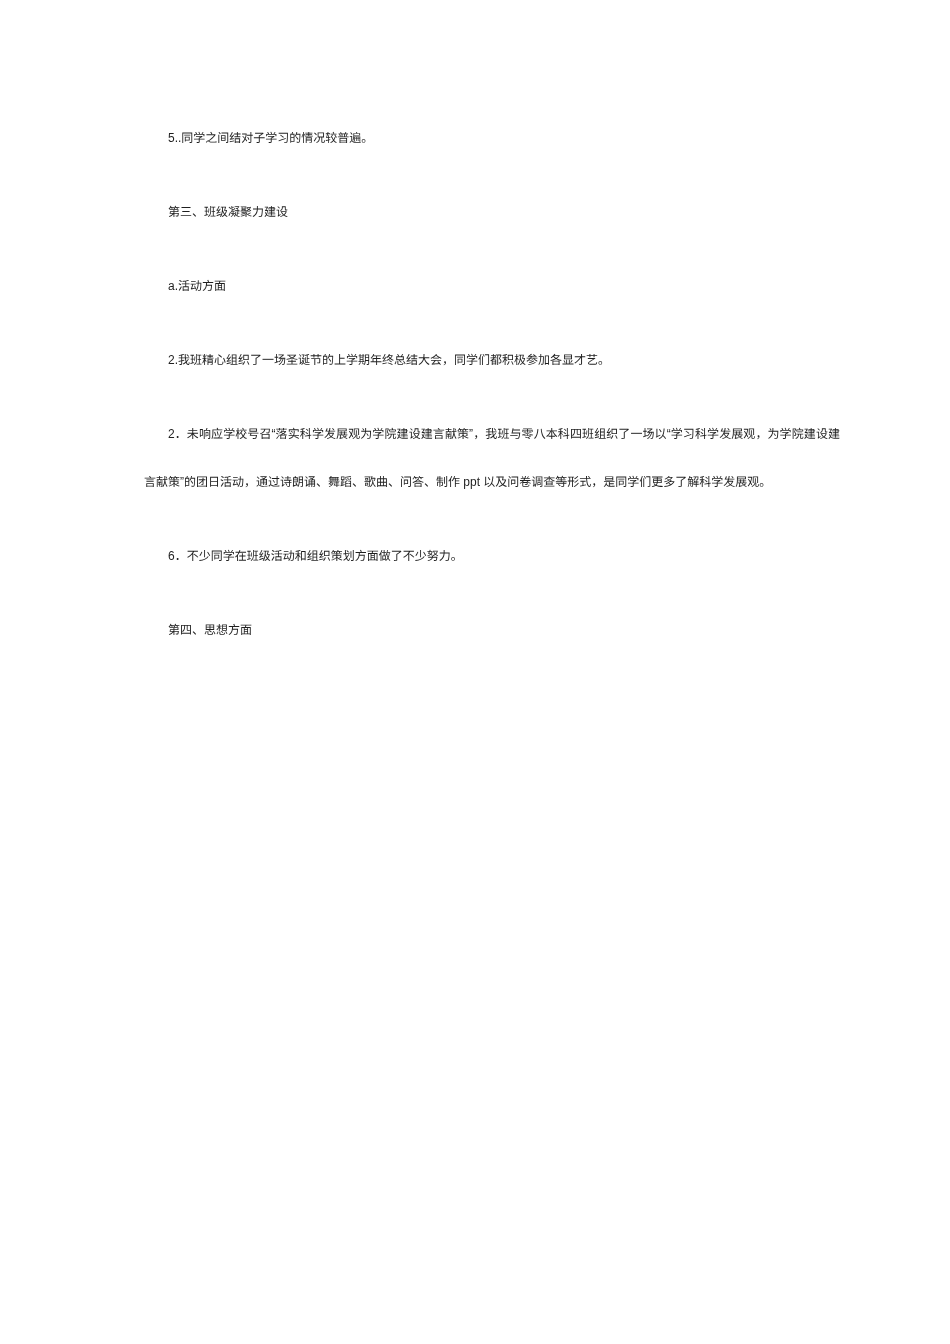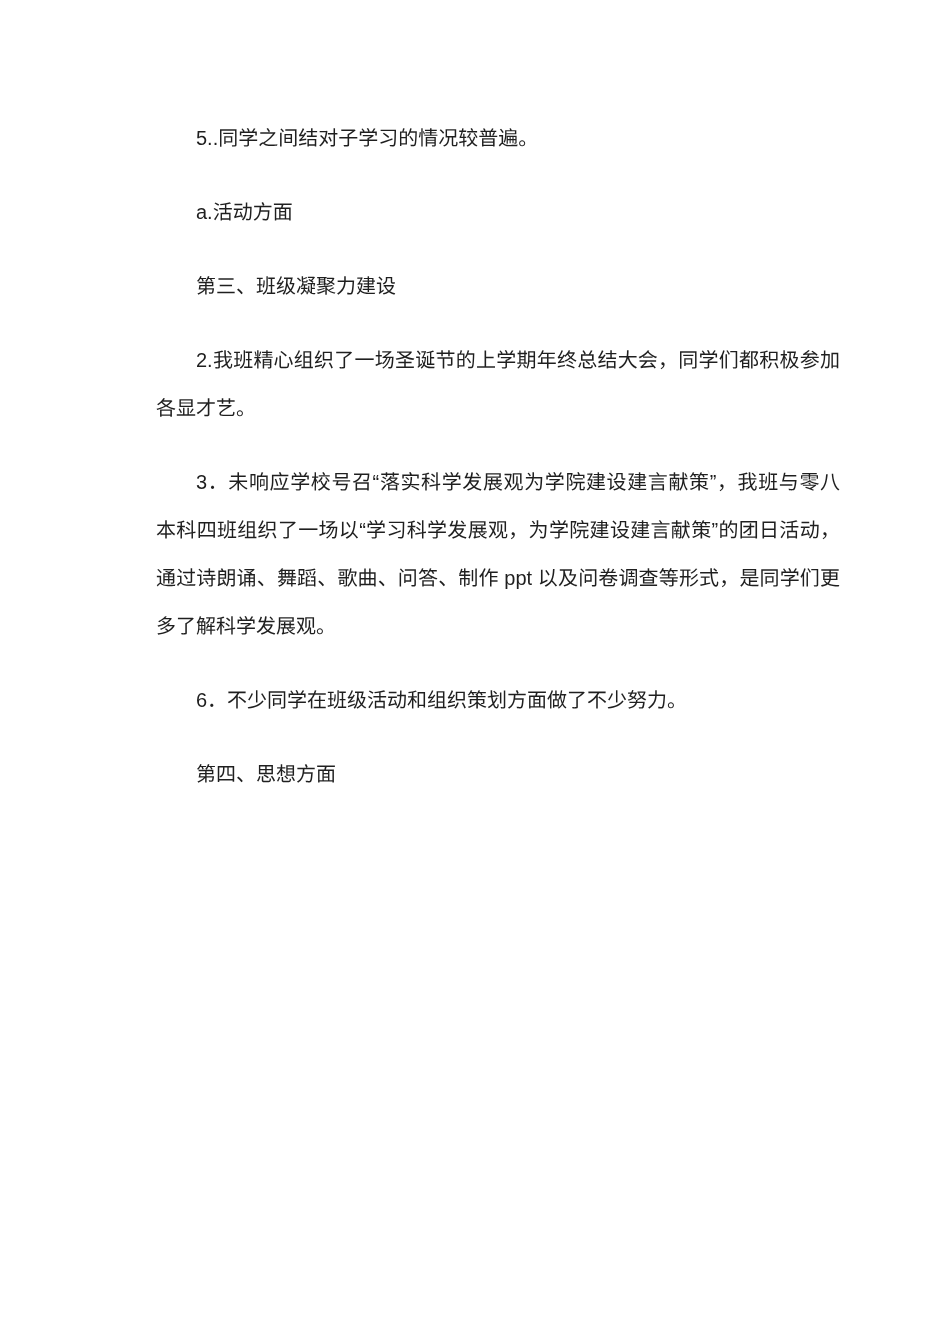--- a/index.html
+++ b/index.html
@@ -14,34 +14,34 @@
     font-family: "Liberation Sans", "DejaVu Sans", sans-serif;
   }
   .page {
     box-sizing: border-box;
     width: 950px;
     height: 1344px;
     background: #ffffff;
     padding: 114px 110px 0 140px;
   }
   .para {
-    margin: 0 0 26px 16px;
-    font-size: 20px;
+    margin: 0 0 26px 4px;
+    font-size: 12px;
     line-height: 48px;
     color: #1f1f1f;
     text-indent: 2em;
     text-align: justify;
     letter-spacing: 0;
     word-break: normal;
   }
 </style>
 </head>
 <body>
 
 <div class="page">
   <p class="para">5..同学之间结对子学习的情况较普遍。</p>
+  <p class="para">第三、班级凝聚力建设</p>
   <p class="para">a.活动方面</p>
-  <p class="para">第三、班级凝聚力建设</p>
   <p class="para">2.我班精心组织了一场圣诞节的上学期年终总结大会，同学们都积极参加各显才艺。</p>
-  <p class="para">3．未响应学校号召“落实科学发展观为学院建设建言献策”，我班与零八本科四班组织了一场以“学习科学发展观，为学院建设建言献策”的团日活动，通过诗朗诵、舞蹈、歌曲、问答、制作 ppt 以及问卷调查等形式，是同学们更多了解科学发展观。</p>
+  <p class="para">2．未响应学校号召“落实科学发展观为学院建设建言献策”，我班与零八本科四班组织了一场以“学习科学发展观，为学院建设建言献策”的团日活动，通过诗朗诵、舞蹈、歌曲、问答、制作 ppt 以及问卷调查等形式，是同学们更多了解科学发展观。</p>
   <p class="para">6．不少同学在班级活动和组织策划方面做了不少努力。</p>
   <p class="para">第四、思想方面</p>
 </div>
 
 </body></html>

